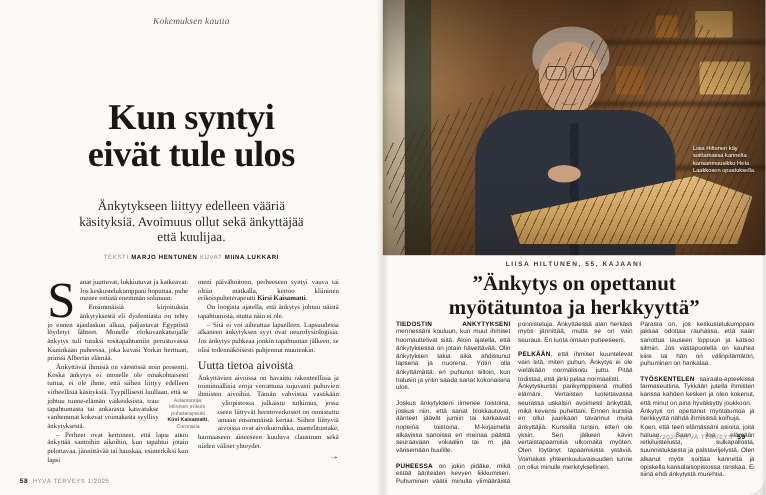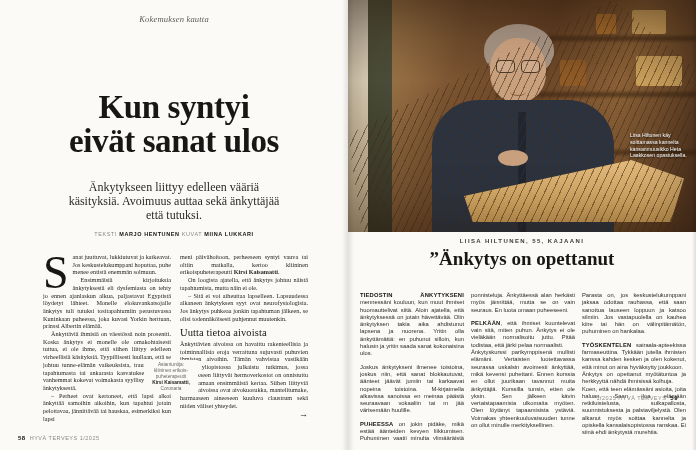--- a/index.html
+++ b/index.html
@@ -1,17 +1,17 @@
 <!DOCTYPE html>
 <html><head>
 <meta charset="utf-8">
 <style>
   html,body{margin:0;padding:0;}
   body{width:696px;height:450px;overflow:hidden;background:#e9e7e3;font-family:"Liberation Serif",serif;color:#1d1c1a;}
-  .spread{position:relative;width:696px;height:450px;background:#fbfaf7;}
+  .spread{position:relative;width:696px;height:450px;background:#fbfaf7;border-radius:19px;}
   
   .left-page{position:absolute;left:0;top:0;width:348px;height:450px;background:#fbfaf7;}
   .kicker-left{position:absolute;top:14px;left:0;width:348px;text-align:center;font-style:italic;font-size:8.5px;color:#5d5a55;letter-spacing:.2px;}
   .title{position:absolute;top:90px;left:0;width:348px;text-align:center;font-size:33px;line-height:34px;font-weight:600;letter-spacing:-.4px;color:#181715;}
   .subtitle{position:absolute;top:180px;left:64px;width:220px;text-align:center;font-size:12px;line-height:14px;color:#2b2a28;}
   .byline{position:absolute;top:231px;left:0;width:348px;text-align:center;font-family:"Liberation Sans",sans-serif;font-size:5.5px;letter-spacing:.6px;color:#8c8a86;}
   .byline .bname{color:#141312;font-weight:bold;}
   .bodycols{position:absolute;left:43px;top:253px;width:265px;height:172px;display:flex;gap:9px;overflow:hidden;}
   .colL{width:128px;font-size:6.2px;line-height:7.7px;text-align:justify;color:#26252?3;}
   .colL, .colR{width:128px;font-size:6.2px;line-height:7.7px;text-align:justify;color:#262523;}
@@ -69,24 +69,24 @@
 </head>
 <body>
 
 <div class="spread">
 
   <div class="left-page">
     <div class="kicker-left">Kokemuksen kautta</div>
 
     <div class="title">
       <span>Kun syntyi</span><br>
-      <span>eivät sanat ulos</span>
+      <span>eivät tule ulos</span>
     </div>
 
-    <div class="subtitle">Änkytykseen liittyy edelleen vääriä käsityksiä. Avoimuus auttaa sekä änkyttäjää että tutuksi.</div>
+    <div class="subtitle">Änkytykseen liittyy edelleen vääriä käsityksiä. Avoimuus ollut sekä änkyttäjää että kuulijaa.</div>
 
     <div class="byline">
       <span>TEKSTI </span><span class="bname">MARJO HENTUNEN</span><span> KUVAT </span><span class="bname">MIINA LUKKARI</span>
     </div>
 
     <div class="bodycols">
       <div class="colL">
         <p><span class="dropcap">S</span><span>anat juuttuvat, lukkiutuvat ja katkeavat. Jos keskustelukumppani hoputtaa, puhe menee entistä enemmän solmuun.</span></p>
         <p class="indent">Ensimmäisiä kirjoituksia änkytyksestä eli dysfemiasta on tehty jo ennen ajanlaskun alkua, paljastavat Egyptistä löydetyt lähteet. Monelle elokuvankatsojalle änkytys tuli tutuksi tositapahtumiin perustuvassa Kuninkaan puheessa, joka kuvasi Yorkin herttuan, prinssi Albertin elämää.</p>
         <p class="indent">Änkyttäviä ihmisiä on väestössä noin prosentti. Koska änkytys ei monelle ole omakohtaisesti tuttua, ei ole ihme, että siihen liittyy edelleen virheellisiä käsityksiä. Tyypillisesti luullaan, että se johtuu tunne-elämän vaikeuksista, traumaattisesta tapahtumasta tai ankarasta kasvatuksesta. Usein vanhemmat kokevat voimakasta syyllisyyttä lapsen änkytyksestä.</p>
@@ -142,20 +142,21 @@
       <div class="strings"></div>
       <div class="hand"></div>
       <div class="photo-vignette"></div>
       <div class="photo-caption">Liisa Hiltunen käy soittamassa kannelta kansanmuusikko Heta Laakkosen opastuksella.</div>
     </div>
 
     <div class="kicker-right">LIISA HILTUNEN, 55, KAJAANI</div>
 
     <div class="quote">
       <span>”Änkytys on opettanut</span><br>
+      <span>myötätuntoa ja herkkyyttä”</span>
     </div>
 
     <div class="rcols">
       <div class="rcol">
         <p><span class="rlead">TIEDOSTIN ÄNKYTYKSENI</span><span> mennessäni kouluun, kun muut ihmiset huomauttelivat siitä. Aloin ajatella, että änkytyksessä on jotain hävettävää. Olin änkytyksen takia aika ahdistunut lapsena ja nuorena. Yritin olla änkyttämättä: en puhunut silloin, kun halusin ja yritin saada sanat kokonaisina ulos.</span></p>
         <p class="gap">Joskus änkytykseni ilmenee toistoina, joskus niin, että sanat blokkautuvat, äänteet jäävät jumiin tai karkaavat nopeina toistoina. M-kirjaimella alkavissa sanoissa en meinaa päästä seuraavaan vokaaliin tai m jää värisemään huulille.</p>
         <p class="gap"><span class="rlead">PUHEESSA</span><span> on jokin pidäke, mikä estää äänteiden kevyen liikkumisen. Puhuminen vaatii minulta ylimääräistä energiaa ja</span></p>
       </div>
       <div class="rcol">
         <p>ponnisteluja. Änkyttäessä alan herkästi myös jännittää, mutta se on vain seuraus. En luota omaan puheeseeni.</p>

